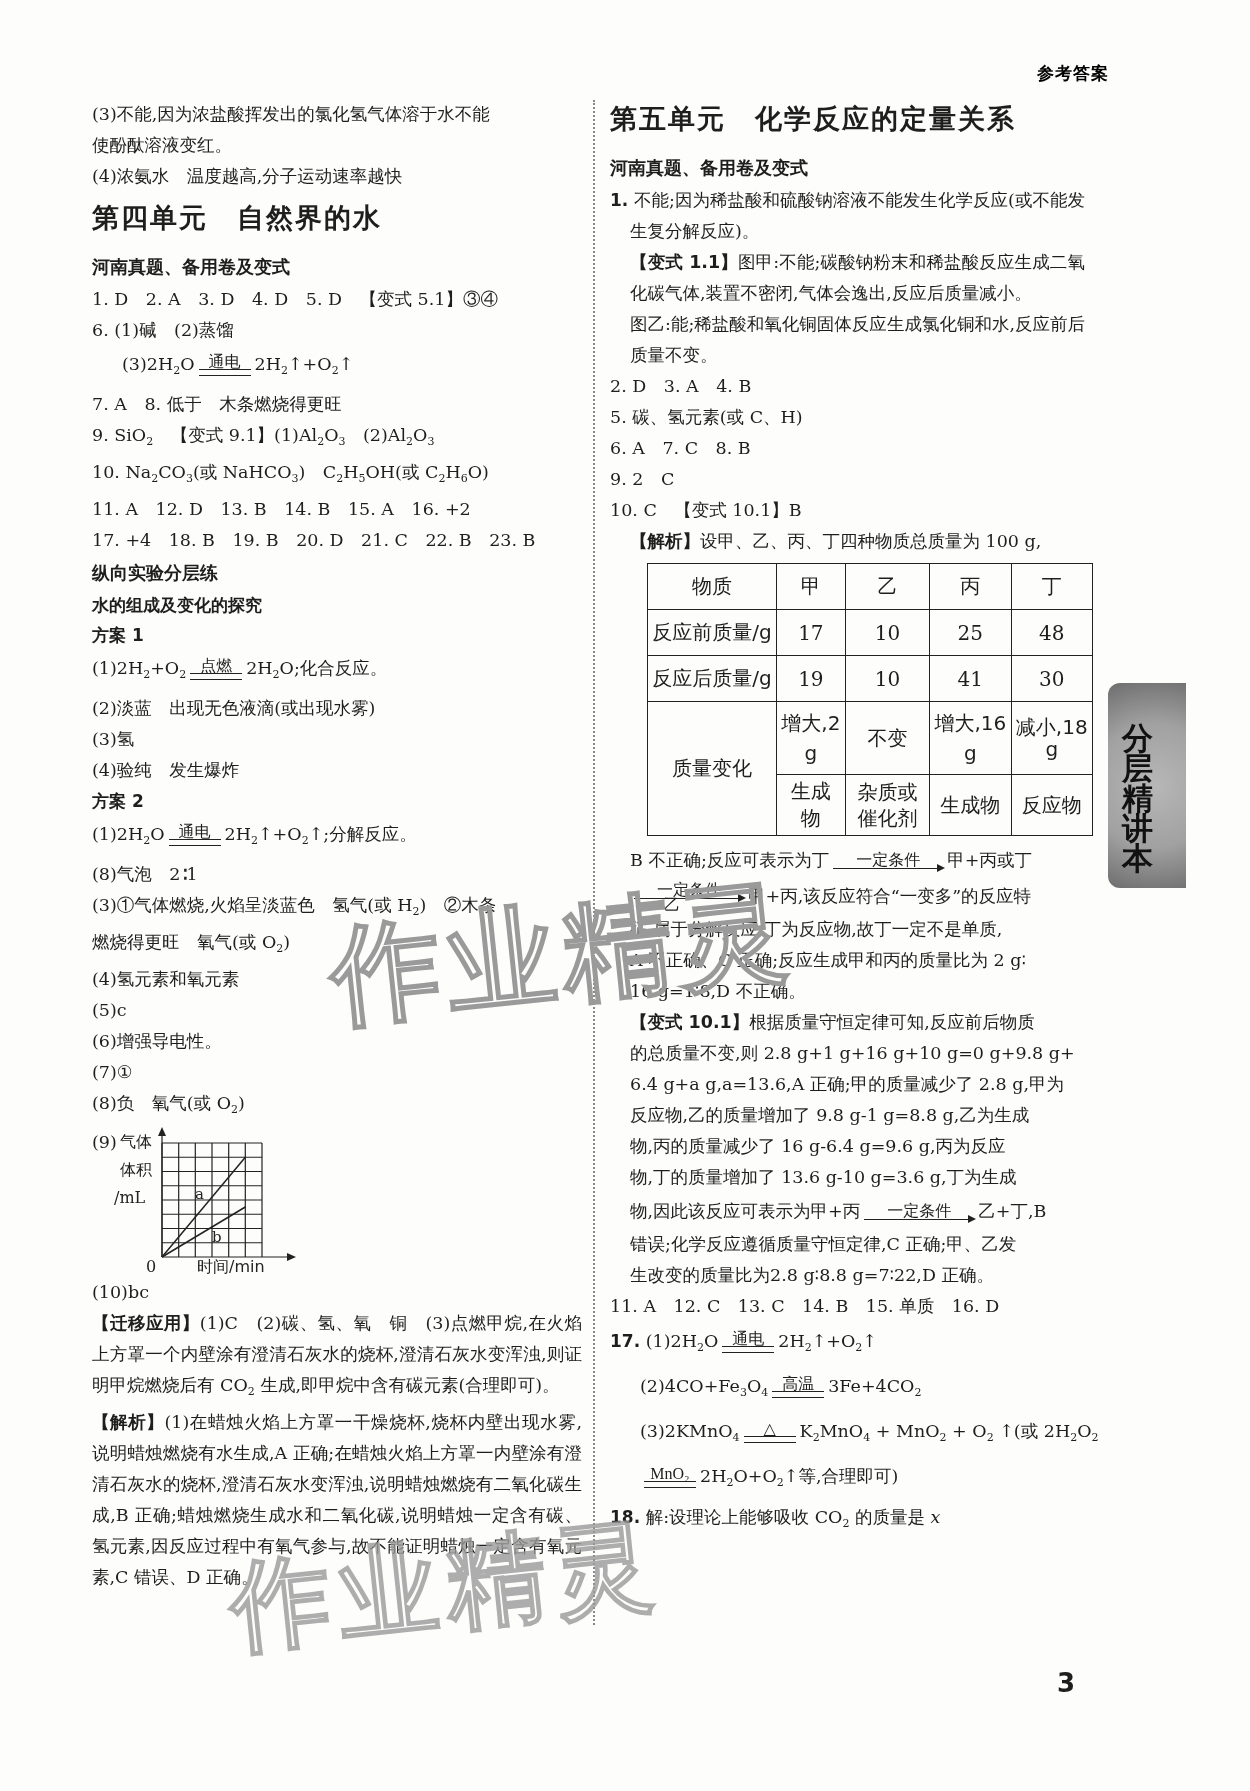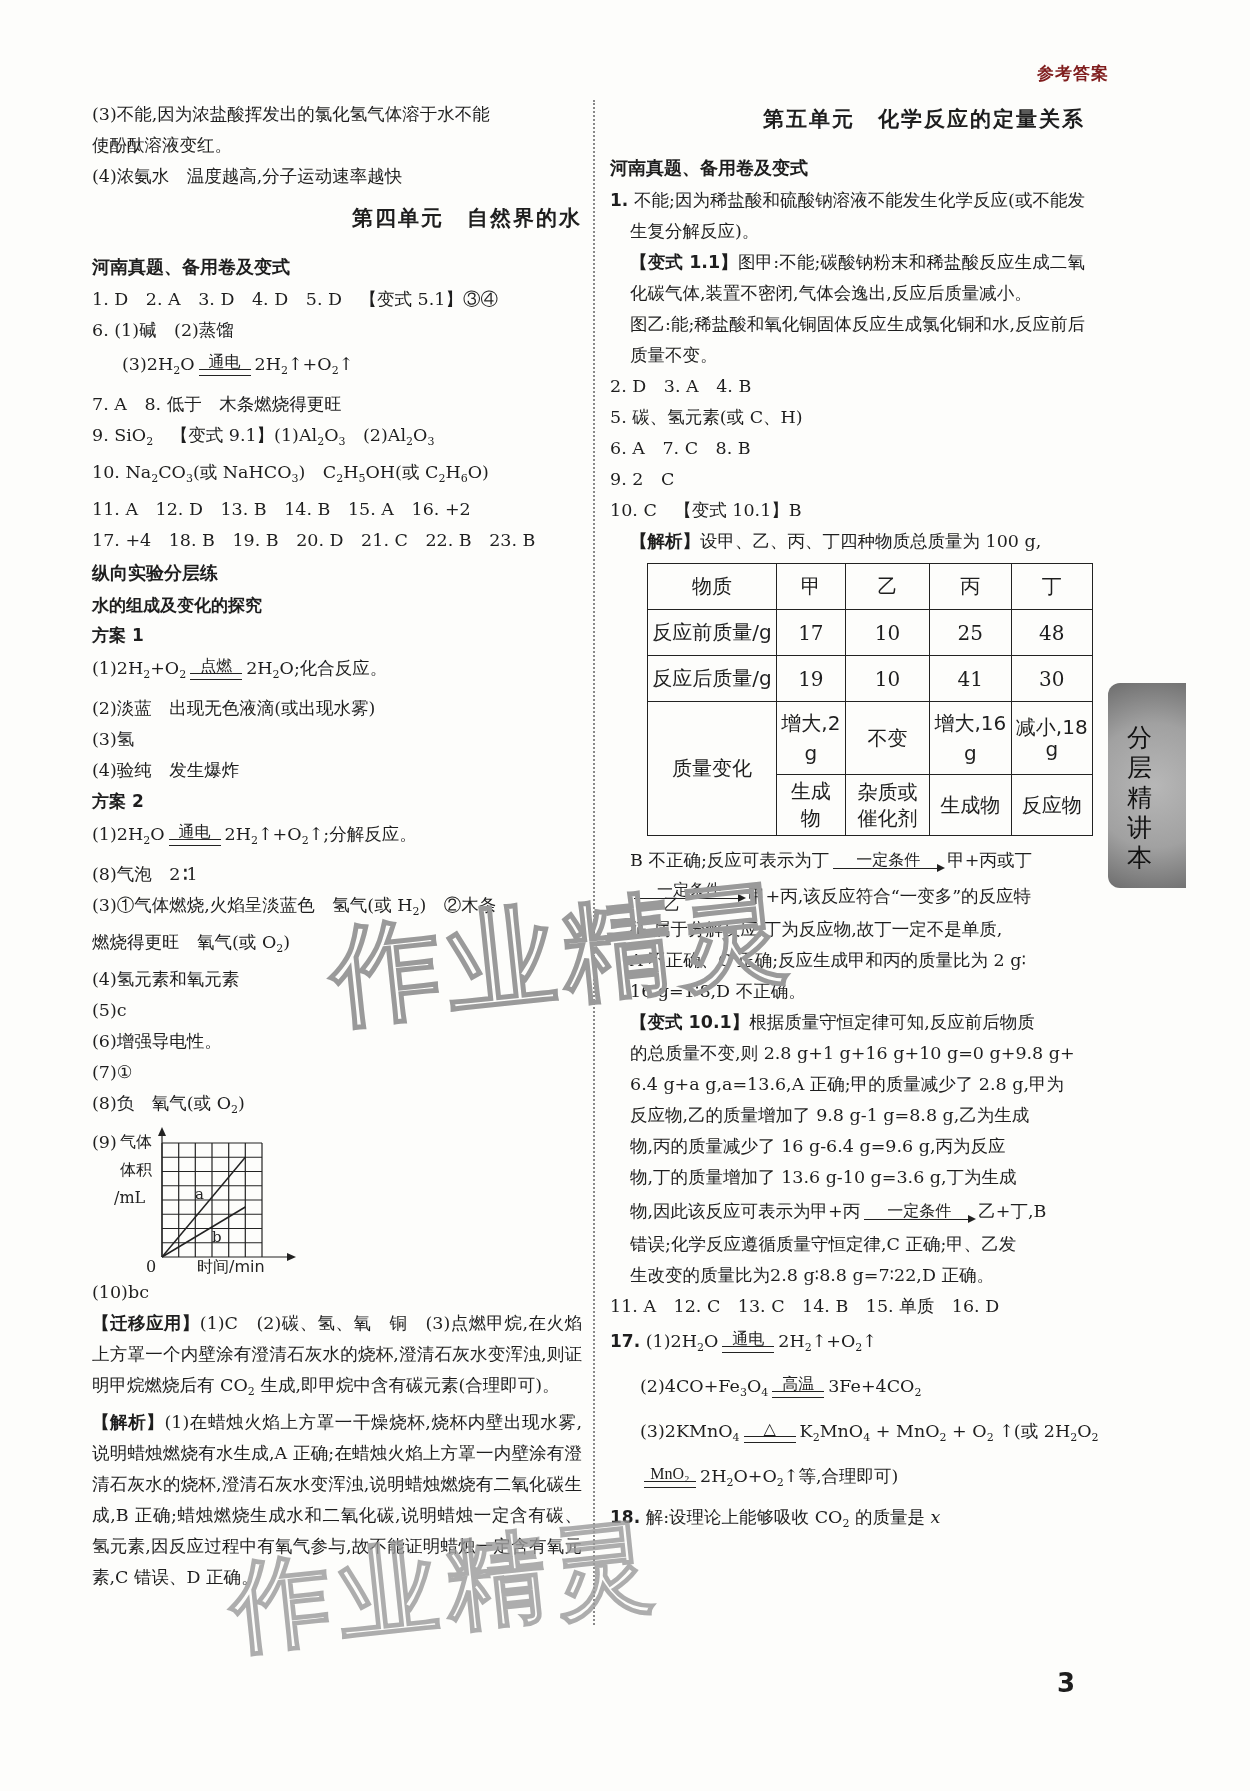--- a/index.html
+++ b/index.html
@@ -4,37 +4,37 @@
 <style>
   html, body { margin: 0; padding: 0; }
   body {
     width: 1250px; height: 1791px; background: #fdfdfb;
     font-family: "DejaVu Serif", "Liberation Serif", serif;
     color: #1e1e1e; position: relative; overflow: hidden;
   }
   .page { position: absolute; left: 0; top: 0; width: 1250px; height: 1791px; }
   .header-label {
     position: absolute; left: 1037px; top: 62px;
-    font-family: "DejaVu Sans", sans-serif; font-size: 17px; font-weight: bold; color: #7f1d1d;
+    font-family: "DejaVu Sans", sans-serif; font-size: 17px; font-weight: bold; color: #000000;
     letter-spacing: 1px;
   }
   .col-left { position: absolute; left: 92px; top: 99px; width: 490px; }
   .col-right { position: absolute; left: 610px; top: 99px; width: 475px; }
   .divider {
     position: absolute; left: 593px; top: 100px; width: 0; height: 1525px;
     border-left: 2px dotted #888;
   }
   .line { font-size: 17.5px; line-height: 31px; white-space: nowrap; }
   .wrap { white-space: normal; text-align: justify; }
   .indent { padding-left: 30px; }
   .num { font-family: "DejaVu Sans", sans-serif; font-weight: bold; font-size: 17px; }
   .bold { font-weight: bold; font-family: "DejaVu Sans", sans-serif; }
   .unit-title {
-    font-family: "DejaVu Sans", sans-serif; font-size: 21px; font-weight: bold;
-    line-height: 48px; text-align: right; letter-spacing: 2px; margin: 2px 0 8px;
+    font-family: "DejaVu Sans", sans-serif; font-size: 27px; font-weight: bold;
+    line-height: 48px; text-align: left; letter-spacing: 2px; margin: 2px 0 8px;
   }
   .section-title {
     font-family: "DejaVu Sans", sans-serif; font-size: 18px; font-weight: bold; line-height: 34px;
   }
   .sub-title { font-family: "DejaVu Sans", sans-serif; font-size: 17px; font-weight: bold; line-height: 30px; }
   sub { font-size: 11px; vertical-align: -4px; }
   .cond {
     display: inline-block; position: relative; text-align: center; vertical-align: middle;
     margin: 0 4px; min-width: 52px;
   }
@@ -57,21 +57,21 @@
   table.mass td.val { font-family: "DejaVu Serif", serif; }
   .chart-wrap { position: relative; height: 150px; margin-top: 2px; }
   .side-tab {
     position: absolute; left: 1108px; top: 683px; width: 78px; height: 205px;
     background: #8a8a8a;
     background-image: radial-gradient(circle at 60% 50%, #b7b7b7 0%, #a1a1a1 55%, #6d6d6d 100%);
     border-radius: 12px 0 0 12px;
   }
   .side-tab span {
     position: absolute; left: 14px; top: 40px; width: 30px;
-    font-family: "DejaVu Sans", sans-serif; font-weight: normal; font-size: 25px; line-height: 30px;
+    font-family: "DejaVu Sans", sans-serif; font-weight: bold; font-size: 31px; line-height: 30px;
     color: #111; text-align: right;
   }
   .page-number {
     position: absolute; left: 1057px; top: 1668px;
     font-family: "DejaVu Sans", sans-serif; font-weight: bold; font-size: 26px;
   }
   .watermark {
     position: absolute; font-family: "DejaVu Sans", sans-serif; font-weight: bold;
     color: transparent; -webkit-text-stroke: 1.5px #9a9a9a; pointer-events: none;
   }

